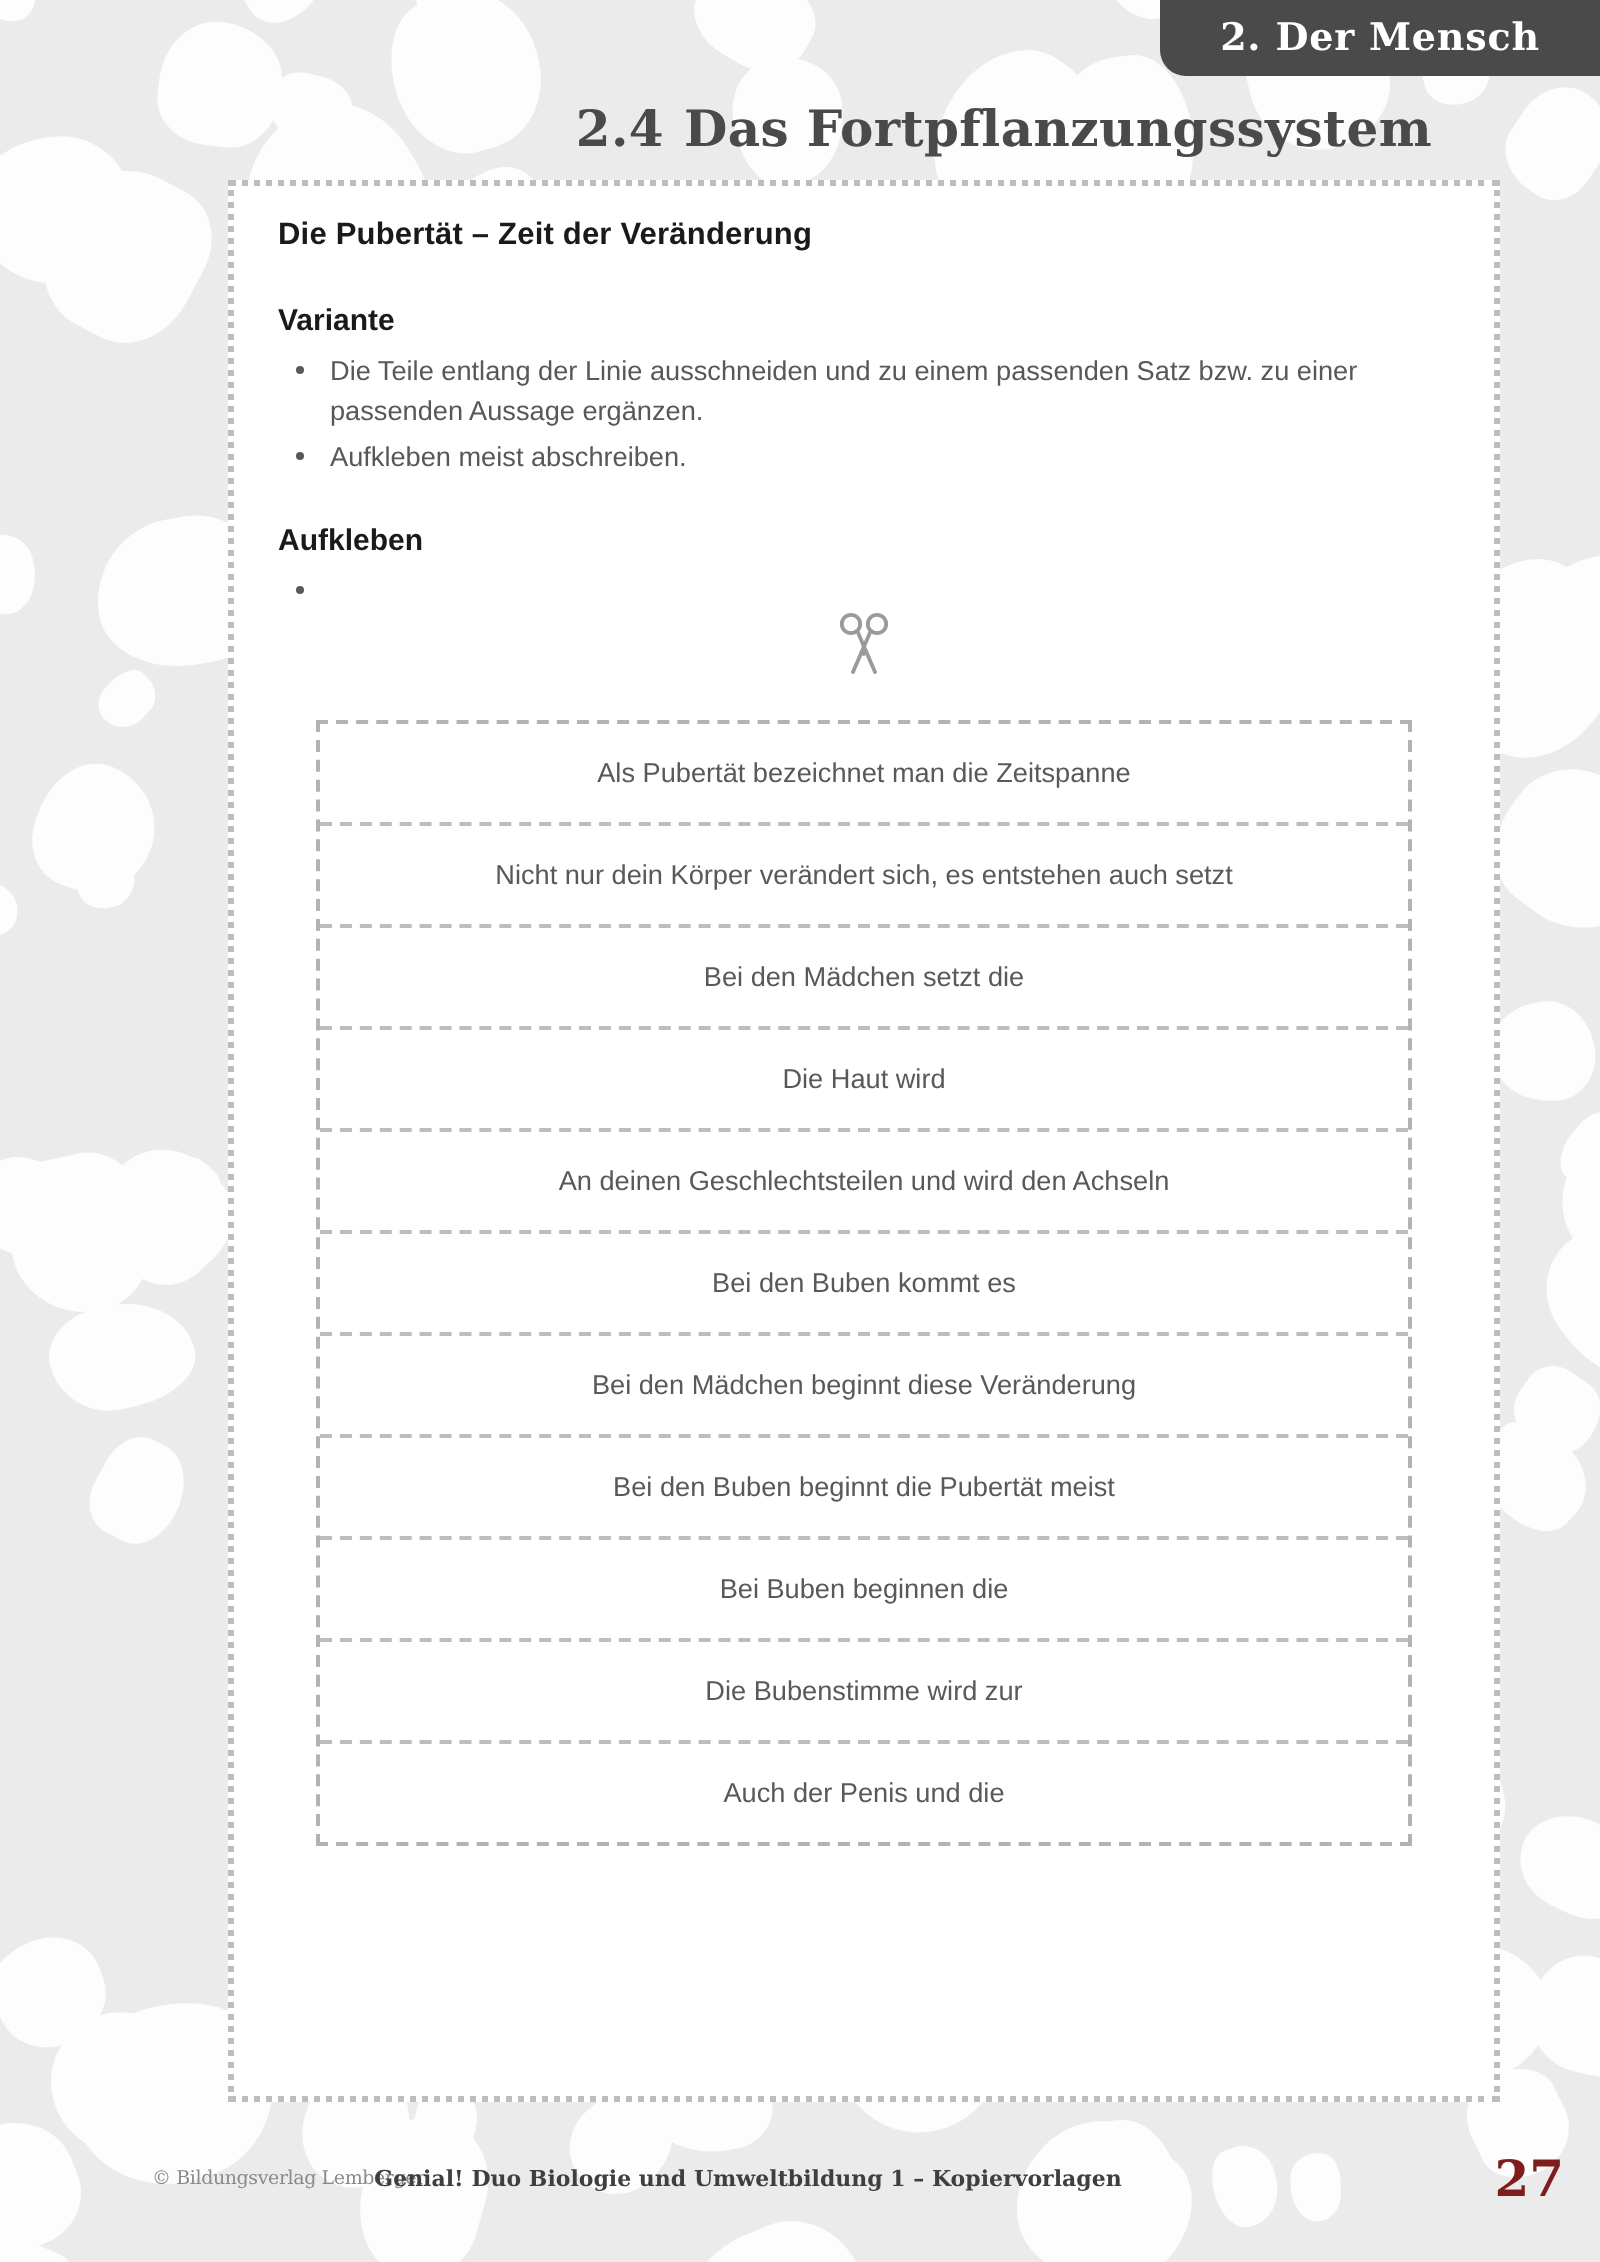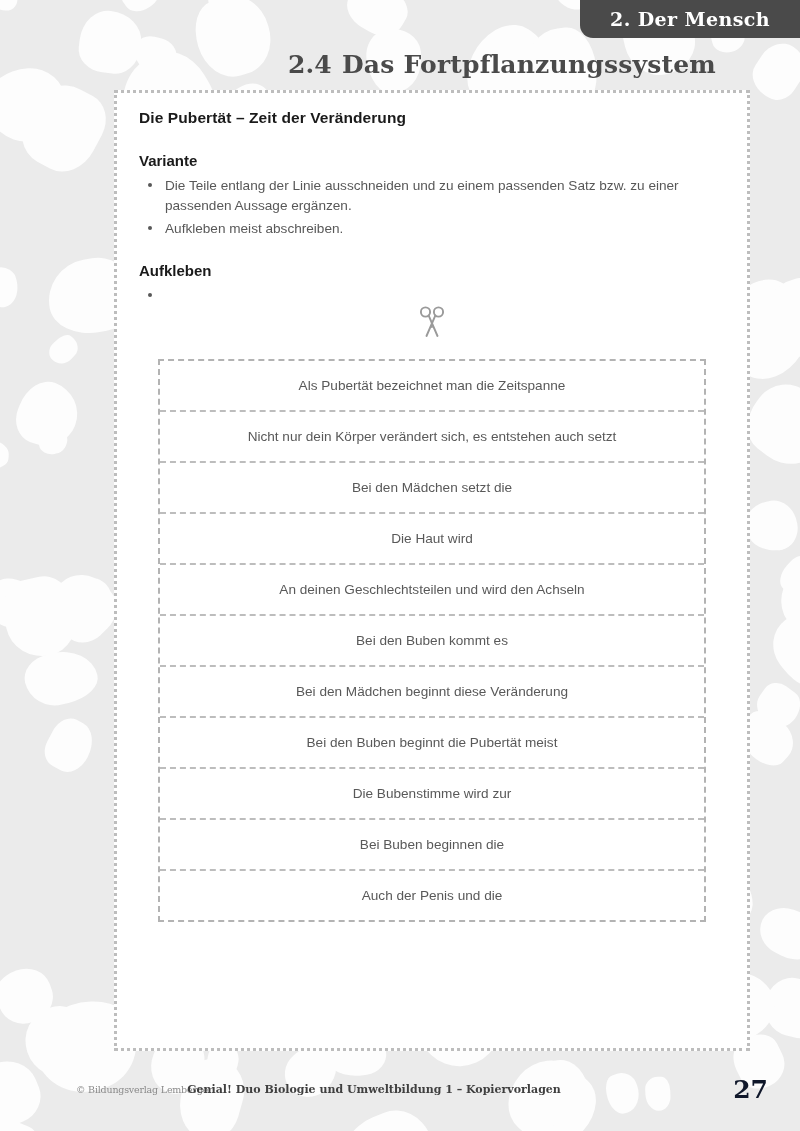--- a/index.html
+++ b/index.html
@@ -74,22 +74,22 @@
     position:absolute;left:76px;top:6px;
     font-family:"DejaVu Serif",serif;font-size:9.5px;color:#8a8a8a;
     letter-spacing:-.2px;
   }
   #footer-source{
     position:absolute;left:0;right:0;top:5px;text-align:center;
     font-family:"DejaVu Serif",serif;font-weight:bold;font-size:11px;
     color:#3f3f3f;padding-right:52px;
   }
   #page-number{
-    position:absolute;right:32px;top:-3px;
-    font-family:"DejaVu Serif",serif;font-weight:bold;font-size:25px;color:#0f172a;
+    position:absolute;right:18px;top:-3px;
+    font-family:"DejaVu Serif",serif;font-weight:bold;font-size:25px;color:#7f1d1d;
   }
 </style>
 </head>
 <body>
 
 <div id="bg-pattern">
     <div class="blob" style="width: 55.3634px; height: 48.1615px; left: 636.535px; top: 386.503px; transform: rotate(128.781deg); border-radius: 49.1767% 55.487% 55.5587% 63.558% / 41.1816% 43.0708% 55.502% 50.4414%;"></div>
     <div class="blob" style="width: 56.4205px; height: 46.0371px; left: 155.239px; top: 958.109px; transform: rotate(344.158deg); border-radius: 49.0085% 49.1171% 46.8462% 62.6541% / 54.3533% 58.772% 61.0878% 62.4589%;"></div>
     <div class="blob" style="width: 44.5924px; height: 33.0661px; left: 417.229px; top: 512.178px; transform: rotate(199.946deg); border-radius: 46.6428% 51.4725% 52.142% 40.8856% / 42.8046% 49.3568% 52.579% 57.4941%;"></div>
     <div class="blob" style="width: 32.5935px; height: 40.2995px; left: -15.5065px; top: 266.841px; transform: rotate(169.124deg); border-radius: 56.4365% 58.4082% 55.5121% 57.7745% / 62.5392% 52.0071% 43.5878% 42.7176%;"></div>
@@ -297,24 +297,24 @@
       <div class="cut-row">
           <span>Bei den Buben kommt es</span>
         </div>
       <div class="cut-row">
           <span>Bei den Mädchen beginnt diese Veränderung</span>
         </div>
       <div class="cut-row">
           <span>Bei den Buben beginnt die Pubertät meist</span>
         </div>
       <div class="cut-row">
+          <span>Bei Buben beginnen die</span>
+        </div>
+      <div class="cut-row">
           <span>Die Bubenstimme wird zur</span>
-        </div>
-      <div class="cut-row">
-          <span>Bei Buben beginnen die</span>
         </div>
       <div class="cut-row">
           <span>Auch der Penis und die</span>
         </div>
     </div>
 
   </div>
 </div>
 
 <div id="footer">

